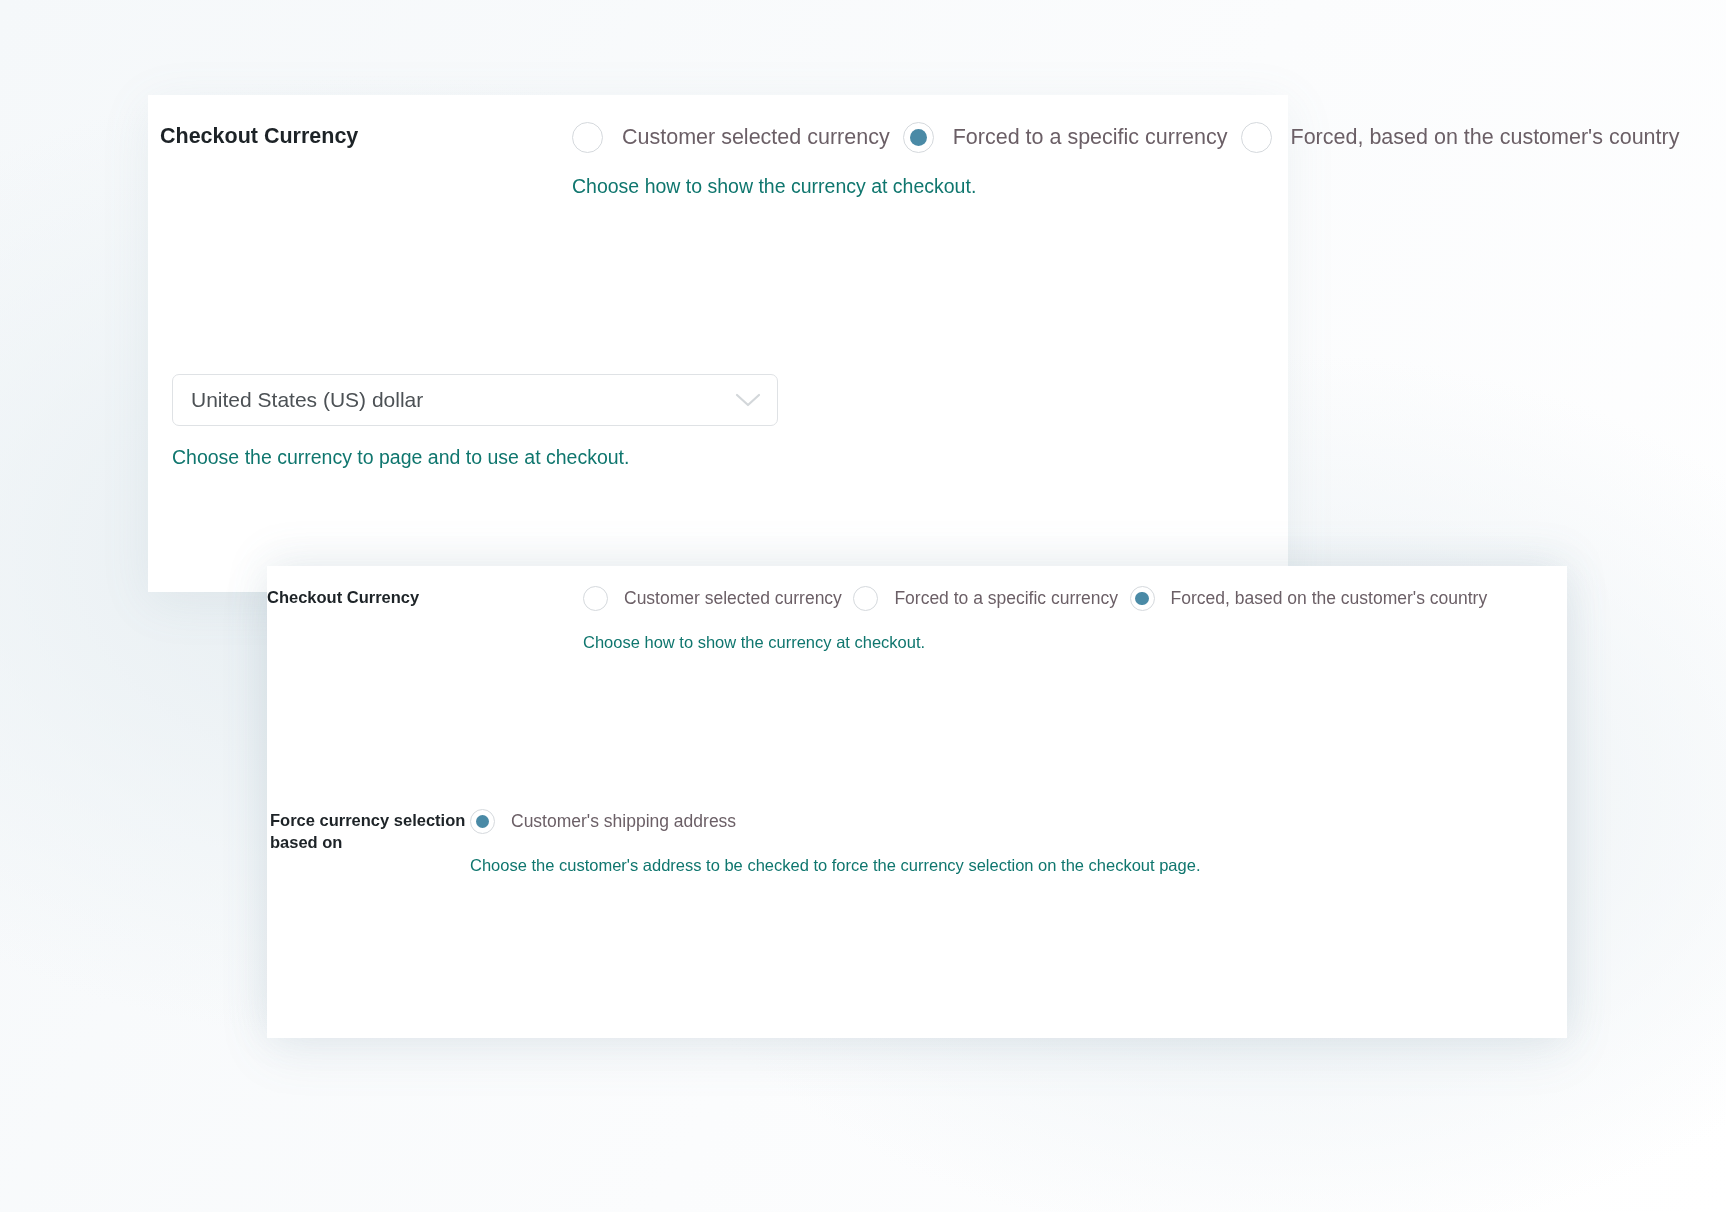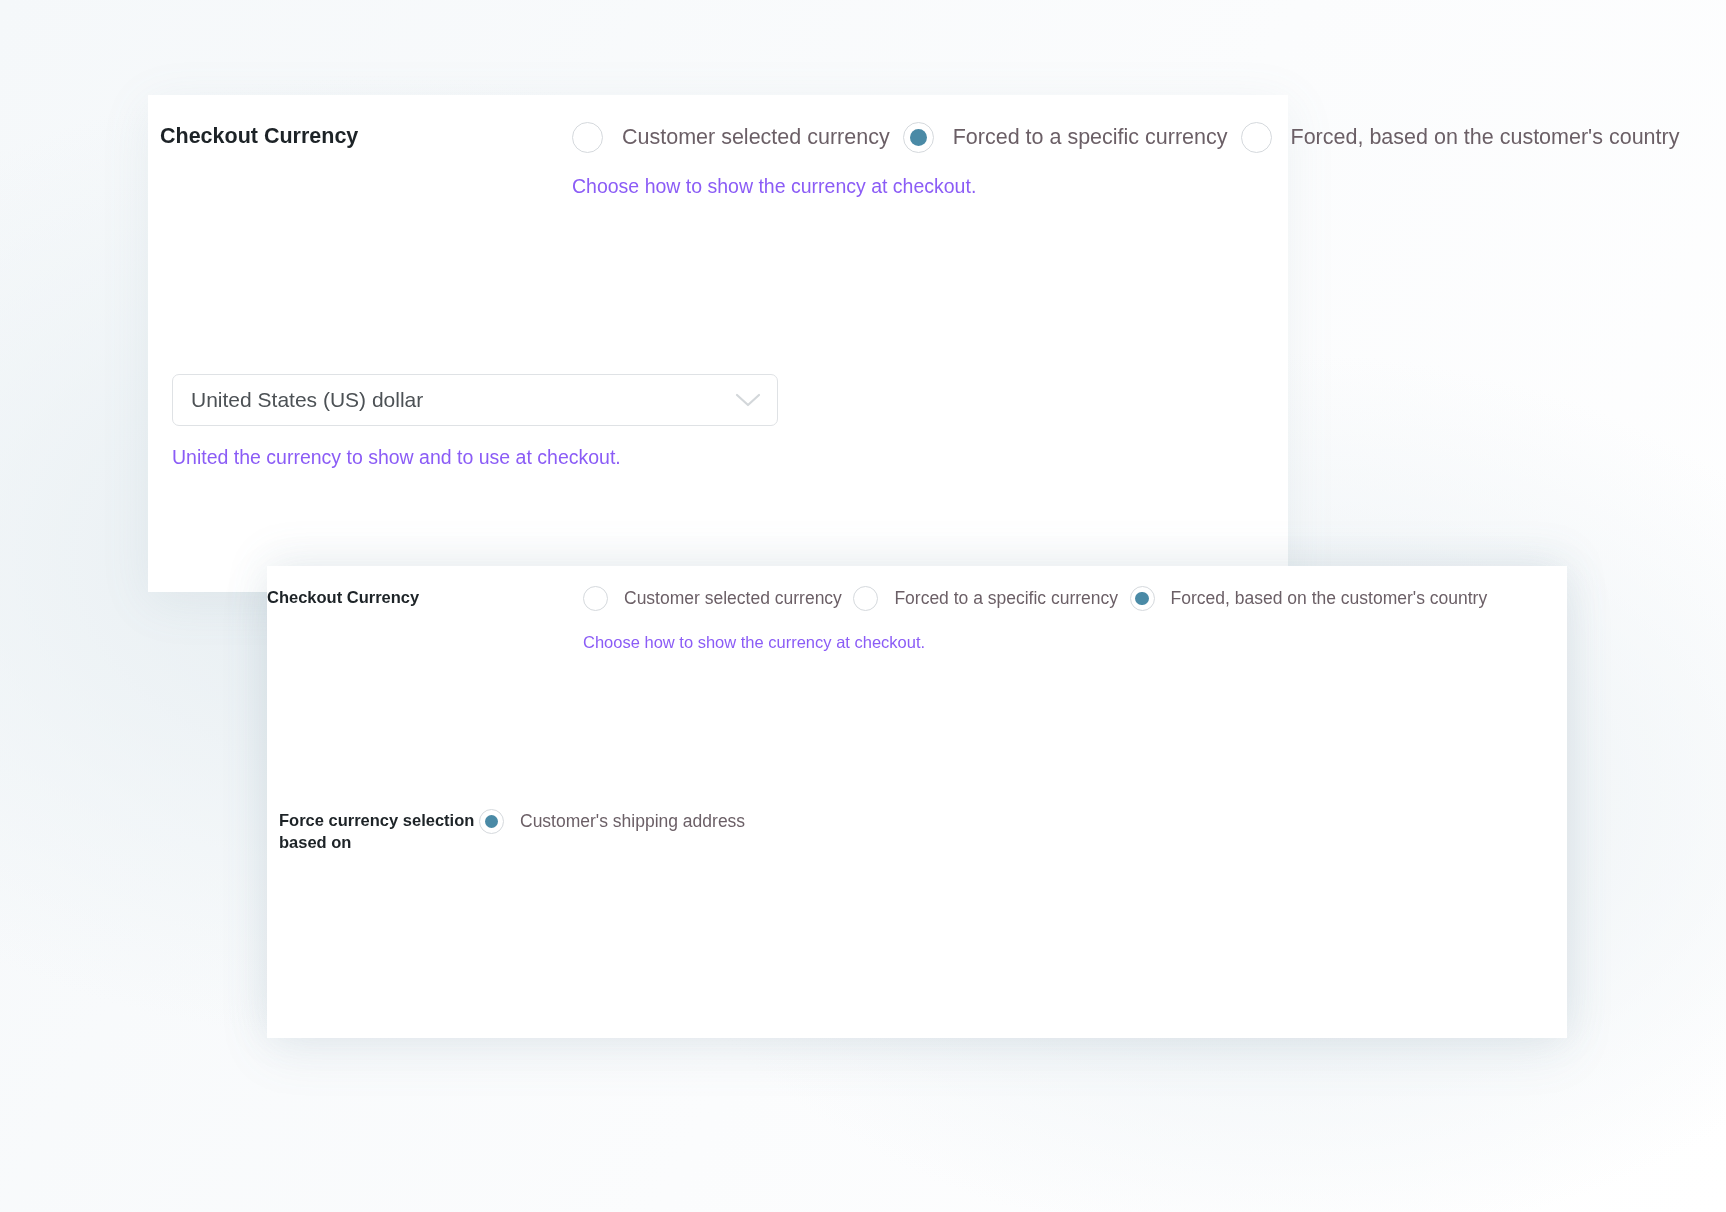--- a/index.html
+++ b/index.html
@@ -88,21 +88,21 @@
   }
 
   .opt.checked .radio .dot { display: block; }
 
   .opt-label {
     color: #6b5f66;
     white-space: nowrap;
   }
 
   .help-text {
-    color: #8b5cf6;
+    color: #0f766e;
     white-space: nowrap;
   }
 
   
   .select-box {
     position: relative;
     display: flex;
     align-items: center;
     background: #ffffff;
     border: 1px solid #dfe2e5;
@@ -145,21 +145,21 @@
   
   #p2-row-currency { left: 0px; top: 20px; }
   #p2-row-currency .field-label { width: 316px; font-size: 16.5px; }
   #panel-two .opt-list { gap: 11.5px; }
   #panel-two .opt { gap: 16px; }
   #panel-two .radio { width: 25px; height: 25px; }
   #panel-two .radio .dot { width: 13.5px; height: 13.5px; }
   #panel-two .opt-label { font-size: 17.5px; }
   #panel-two .help-text { font-size: 16.5px; }
 
-  #p2-row-force-basis { left: 12px; top: 243px; justify-content: space-between; }
+  #p2-row-force-basis { left: 3px; top: 243px; justify-content: space-between; }
   #p2-row-force-basis .field-label { width: 316px; font-size: 16.5px; }
 
   .help-gap-1 { height: 22px; }
   .help-gap-2 { height: 22px; }
 </style>
 </head>
 <body>
 
 <div id="backdrop"></div>
 
@@ -197,21 +197,21 @@
     <div class="field-control" style="margin-left: 12px;">
       <div class="select-box">
         <span class="select-value">United States (US) dollar</span>
         <span class="chev">
           <svg width="26" height="16" viewBox="0 0 26 16" fill="none">
             <path d="M2 3 L13 13 L24 3" stroke="#d3d7da" stroke-width="2.2" stroke-linecap="round" stroke-linejoin="round"></path>
           </svg>
         </span>
       </div>
       <div style="height:20px"></div>
-      <div class="help-text">United the currency to show and to use at checkout.</div>
+      <div class="help-text">Choose the currency to page and to use at checkout.</div>
     </div>
   </div>
 
 </div>
 
 <div class="panel" id="panel-two">
 
   <div class="field-row" id="p2-row-currency">
     <div class="field-label">Checkout Currency</div>
     <div class="field-control" style="margin-left: 0px;">
@@ -248,16 +248,17 @@
         <div class="opt checked">
           <span class="radio">
               <span class="dot"></span>
             </span>
           <span class="opt-label">Customer's shipping address</span>
         </div>
 
 
       </div>
       <div class="help-gap-2"></div>
+      <div class="help-text">Choose the customer's address to be checked to force the currency selection on the checkout page.</div>
     </div>
   </div>
 
 </div>
 
 </body></html>

